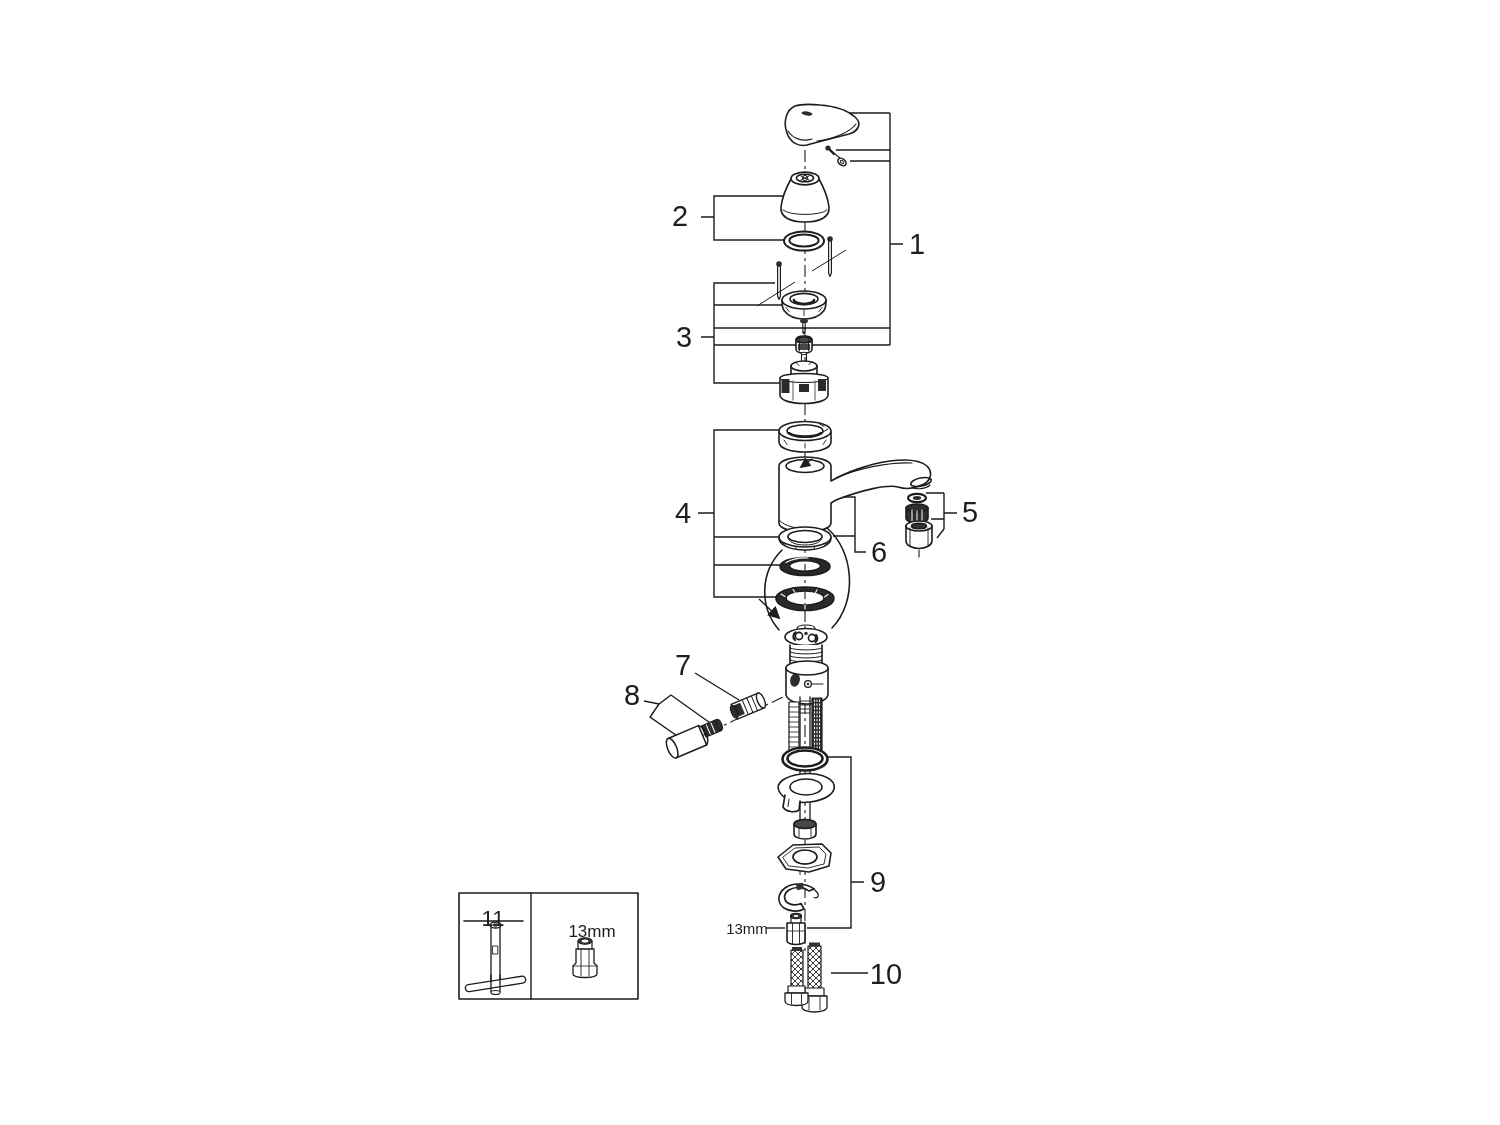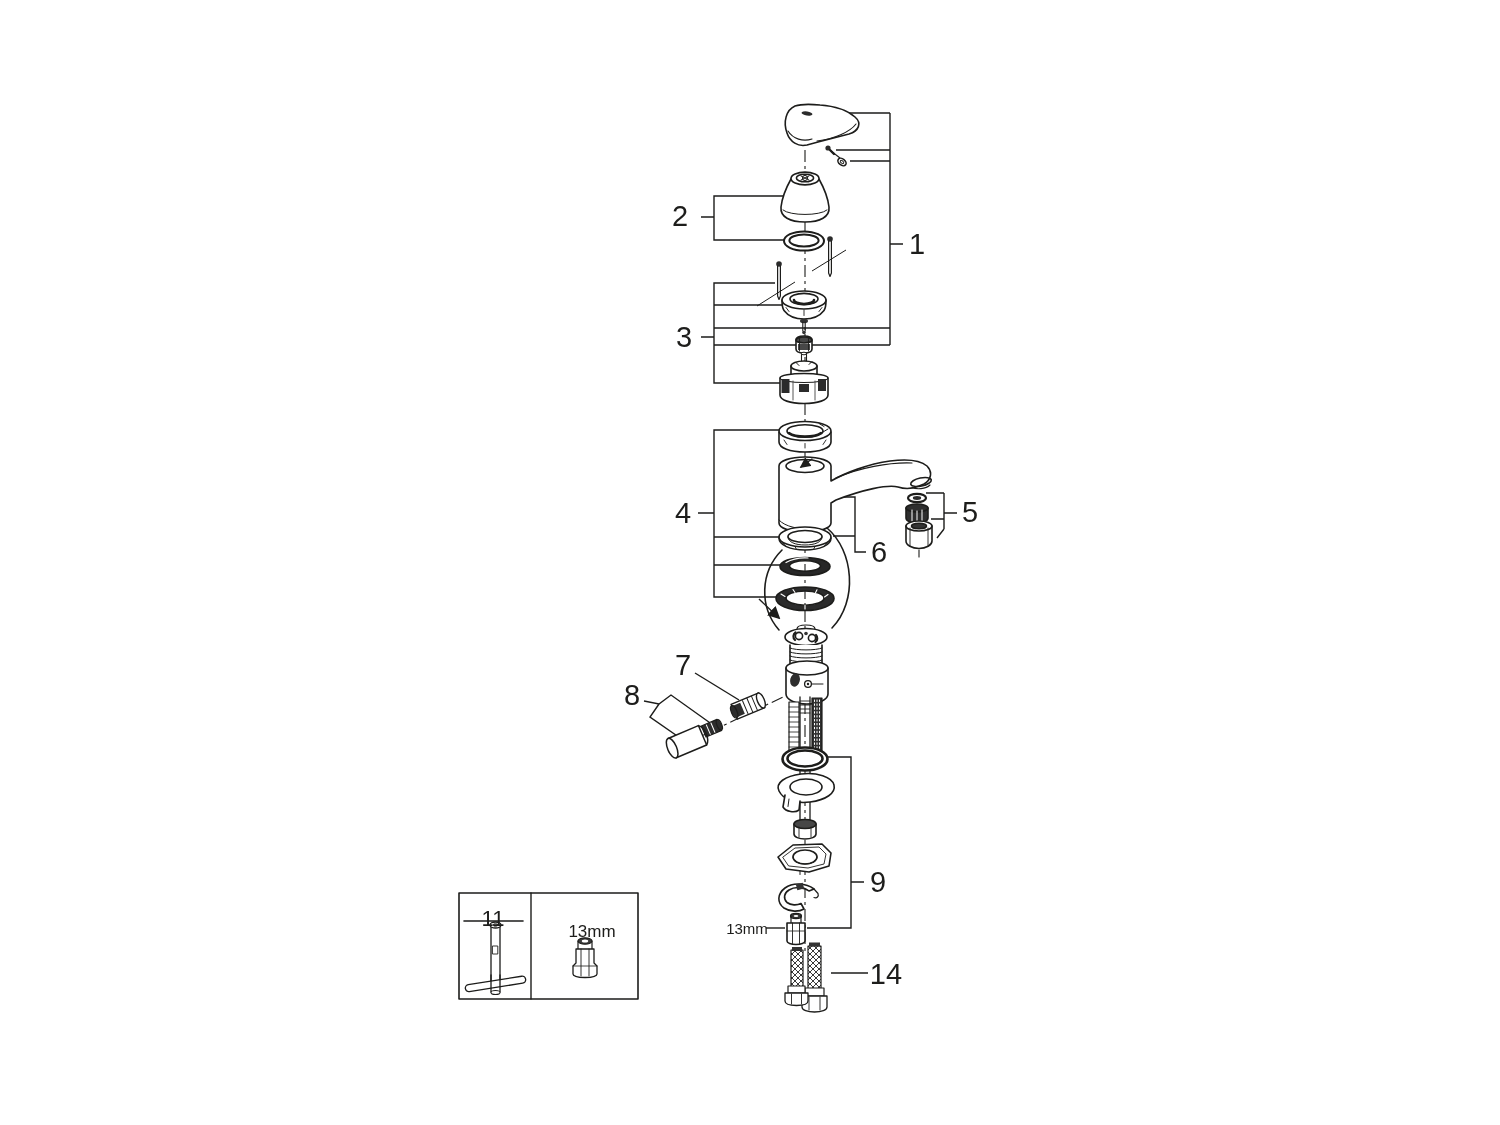--- a/index.html
+++ b/index.html
@@ -311,18 +311,18 @@
 
 <div class="lbl lbl-num" style="left:917px;top:244px;">1</div>
 <div class="lbl lbl-num" style="left:680px;top:216px;">2</div>
 <div class="lbl lbl-num" style="left:684px;top:337px;">3</div>
 <div class="lbl lbl-num" style="left:683px;top:513px;">4</div>
 <div class="lbl lbl-num" style="left:970px;top:512px;">5</div>
 <div class="lbl lbl-num" style="left:879px;top:552px;">6</div>
 <div class="lbl lbl-num" style="left:683px;top:665px;">7</div>
 <div class="lbl lbl-num" style="left:632px;top:695px;">8</div>
 <div class="lbl lbl-num" style="left:878px;top:882px;">9</div>
-<div class="lbl lbl-num" style="left:886px;top:974px;">14</div>
+<div class="lbl lbl-num" style="left:886px;top:974px;">10</div>
 <div class="lbl lbl-num-sm" style="left:493px;top:907px;margin-top:12px;">11</div>
 <div class="lbl lbl-ann" style="left:747px;top:928px;">13mm</div>
 <div class="lbl lbl-ann-lg" style="left:592px;top:931px;">13mm</div>
 
 </div>
 
 </body></html>

